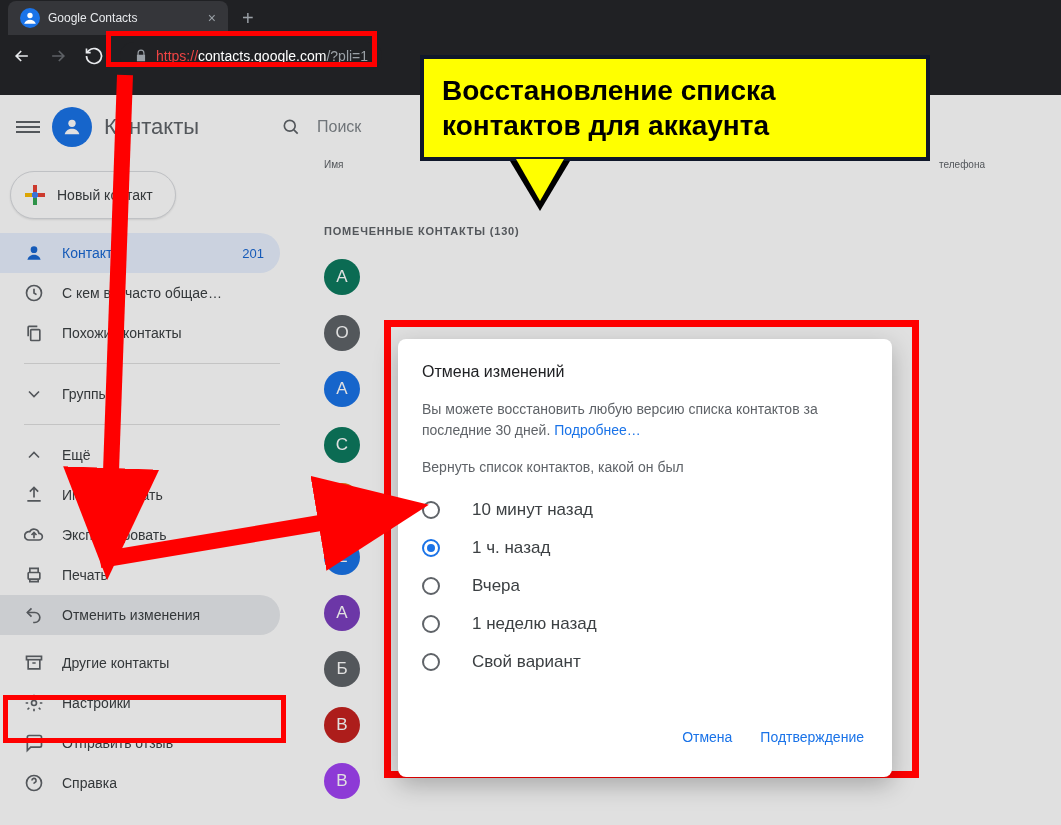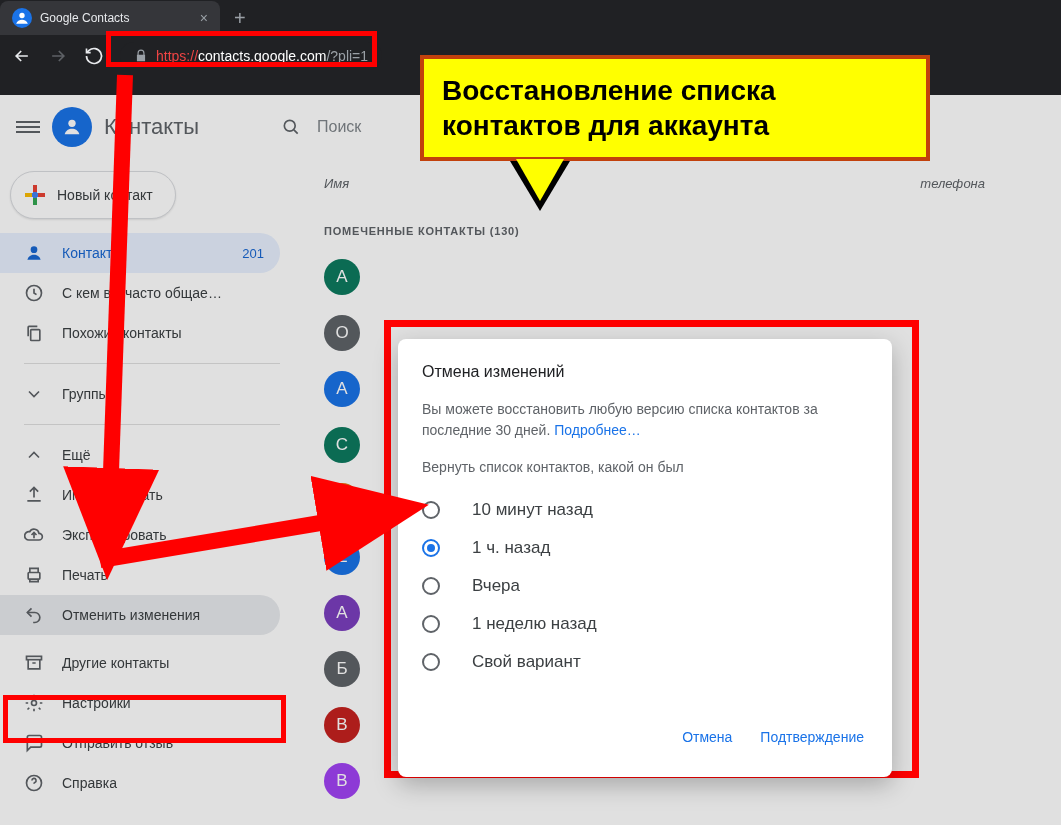--- a/index.html
+++ b/index.html
@@ -1,20 +1,20 @@
 <!DOCTYPE html>
 <html><head>
 <meta charset="utf-8">
 <style>
 * { box-sizing: border-box; margin: 0; padding: 0; font-family: Arial, 'Helvetica Neue', sans-serif; }
 body { width: 1061px; height: 825px; overflow: hidden; background: #fff; position: relative; }
 
 
 .browser-chrome { background: #202124; height: 95px; position: relative; }
-.tab-strip { display: flex; align-items: center; height: 36px; }
+.tab-strip { display: flex; align-items: center; height: 36px; padding-left: 8px; }
 .tab { display: flex; align-items: center; gap: 8px; background: #35363a; color: #e8eaed; height: 34px; padding: 0 12px; border-radius: 8px 8px 0 0; font-size: 12px; width: 220px; position: relative; }
 .tab-close { margin-left: auto; color: #9aa0a6; font-size: 14px; cursor: pointer; }
 .new-tab { color: #9aa0a6; font-size: 20px; margin-left: 14px; cursor: pointer; }
 .nav-bar { display: flex; align-items: center; height: 40px; padding: 0 8px; gap: 8px; }
 .nav-icn { color: #9aa0a6; width: 28px; height: 28px; display: flex; align-items: center; justify-content: center; cursor: pointer; }
 .nav-icn.disabled { opacity: .5; }
 .url-box { display: flex; align-items: center; gap: 8px; background: #202124; border-radius: 14px; height: 28px; padding: 0 14px; color: #e8eaed; font-size: 14px; margin-left: 4px; }
 .url-box .proto { color: #ef4444; }
 .url-box .domain { color: #fff; }
 .url-box .path { color: #9aa0a6; }
@@ -43,21 +43,21 @@
 .side-item { display: flex; align-items: center; gap: 18px; height: 40px; padding: 0 16px 0 24px; border-radius: 0 20px 20px 0; font-size: 14px; color: #3c4043; cursor: pointer; }
 .side-item.active { background: #e8f0fe; color: #1967d2; font-weight: 500; }
 .side-item.highlighted { background: #e8eaed; }
 .side-item .icn { width: 20px; display: flex; align-items: center; justify-content: center; color: #5f6368; }
 .side-item.active .icn { color: #1967d2; }
 .side-count { margin-left: auto; font-size: 13px; }
 .side-divider { border-top: 1px solid #e0e0e0; margin: 10px 0 10px 24px; }
 .undo-highlight { position: absolute; border: 5px solid #ff0000; left: 3px; top: 600px; width: 283px; height: 48px; z-index: 6; pointer-events: none; }
 
 .main { flex: 1; padding: 0 16px; position: relative; }
-.col-headers { height: 48px; display: flex; align-items: center; font-size: 13px; color: #5f6368; padding-left: 20px; font-style: italic; }
+.col-headers { height: 48px; display: flex; font-size: 10px; color: #5f6368; padding-left: 20px; }
 .col-name { width: 300px; }
 .col-phone { margin-left: auto; margin-right: 60px; }
 .section-label { font-size: 11px; font-weight: 600; letter-spacing: .8px; color: #5f6368; padding: 18px 0 12px 20px; }
 .contact-row { display: flex; align-items: center; height: 56px; padding-left: 20px; gap: 16px; }
 .avatar { width: 36px; height: 36px; border-radius: 50%; display: flex; align-items: center; justify-content: center; color: #fff; font-size: 17px; font-weight: 400; }
 
 
 .dialog-highlight { position: absolute; border: 7px solid #ff0000; left: 384px; top: 320px; width: 535px; height: 458px; z-index: 20; background: rgba(0,0,0,0); }
 .dialog { position: absolute; left: 398px; top: 339px; width: 494px; background: #fff; border-radius: 8px; padding: 24px; z-index: 25; box-shadow: 0 8px 24px rgba(0,0,0,.25); }
 .dialog h2 { font-size: 16px; font-weight: 500; color: #202124; margin-bottom: 18px; }
@@ -66,21 +66,21 @@
 .subhead { font-size: 14px; color: #5f6368; margin-bottom: 16px; }
 .radio-row { display: flex; align-items: center; gap: 32px; height: 38px; font-size: 17px; color: #3c4043; cursor: pointer; }
 .radio { width: 18px; height: 18px; border: 2px solid #5f6368; border-radius: 50%; position: relative; flex-shrink: 0; }
 .radio.checked { border-color: #1a73e8; }
 .radio.checked::after { content: ""; position: absolute; inset: 3px; background: #1a73e8; border-radius: 50%; }
 .dialog-actions { display: flex; justify-content: flex-end; gap: 20px; margin-top: 40px; }
 .dialog-actions button { background: none; border: none; color: #1a73e8; font-size: 14px; font-weight: 500; cursor: pointer; padding: 8px 4px; }
 
 
 .callout { position: absolute; left: 420px; top: 55px; width: 510px; z-index: 40; }
-.callout-box { background: #ffff00; border: 4px solid #c2410c; padding: 14px 18px; font-size: 28px; font-weight: 700; color: #000; line-height: 1.25; }
+.callout-box { background: #ffff00; border: 4px solid #0f172a; padding: 14px 18px; font-size: 28px; font-weight: 700; color: #000; line-height: 1.25; }
 .callout-tail { width: 0; height: 0; border-left: 30px solid transparent; border-right: 30px solid transparent; border-top: 50px solid #000; margin-left: 90px; position: relative; }
 .callout-tail::after { content: ""; position: absolute; top: -52px; left: -24px; width: 0; height: 0; border-left: 24px solid transparent; border-right: 24px solid transparent; border-top: 42px solid #ffff00; }
 
 svg.i { width: 20px; height: 20px; }
 </style>
 </head>
 <body>
 
 <div class="browser-chrome">
   <div class="tab-strip">

